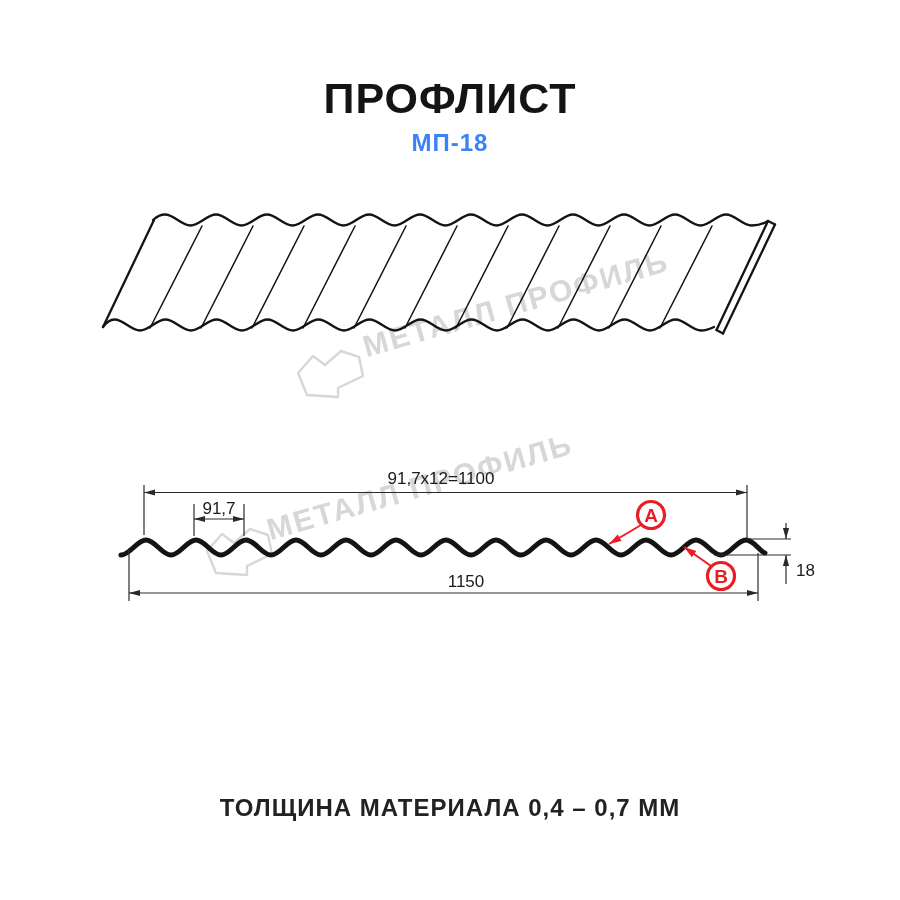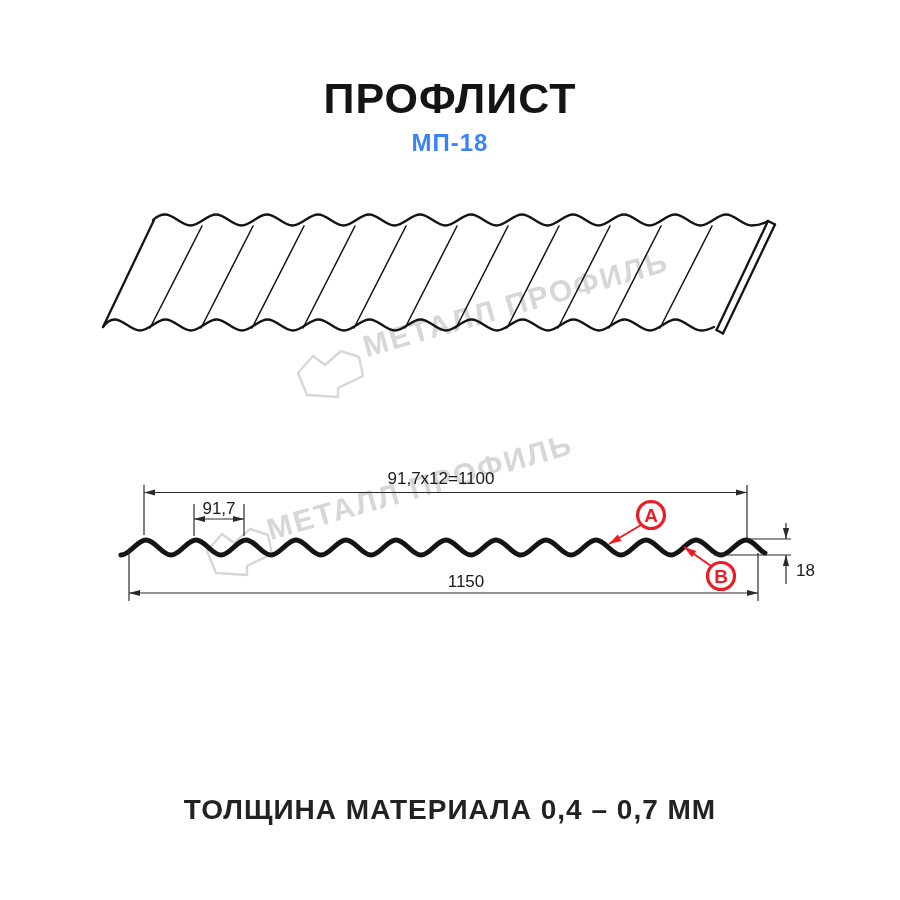--- a/index.html
+++ b/index.html
@@ -3,21 +3,21 @@
 <meta charset="utf-8">
 <style>
   html,body{margin:0;padding:0;background:#fff;}
   .stage{position:relative;width:900px;height:900px;background:#ffffff;overflow:hidden;
          font-family:"Liberation Sans",sans-serif;}
   .title{position:absolute;left:0;top:74px;width:900px;text-align:center;
          font-size:43px;font-weight:800;letter-spacing:1px;color:#141414;}
   .subtitle{position:absolute;left:0;top:129px;width:900px;text-align:center;
          font-size:24px;font-weight:600;letter-spacing:1px;color:#3b82f6;}
   .footer-note{position:absolute;left:0;top:794px;width:900px;text-align:center;
-         font-size:28px;font-weight:600;letter-spacing:1px;color:#222;}
+         font-size:24px;font-weight:600;letter-spacing:1px;color:#222;}
   .wm-text{position:absolute;height:31px;line-height:31px;white-space:nowrap;
          font-size:30px;font-weight:700;letter-spacing:2px;color:#d7d7d7;
          transform-origin:left bottom;transform:rotate(-16deg);}
   .wm-logo{position:absolute;}
   .wm1-text{left:368px;top:331px;}
   .wm2-text{left:272px;top:514px;}
   .wm1-logo{left:288px;top:341px;}
   .wm2-logo{left:197px;top:519px;}
   svg.draw{position:absolute;left:0;top:0;}
   .dimtext{font-family:"Liberation Sans",sans-serif;font-size:17px;fill:#1a1a1a;}

